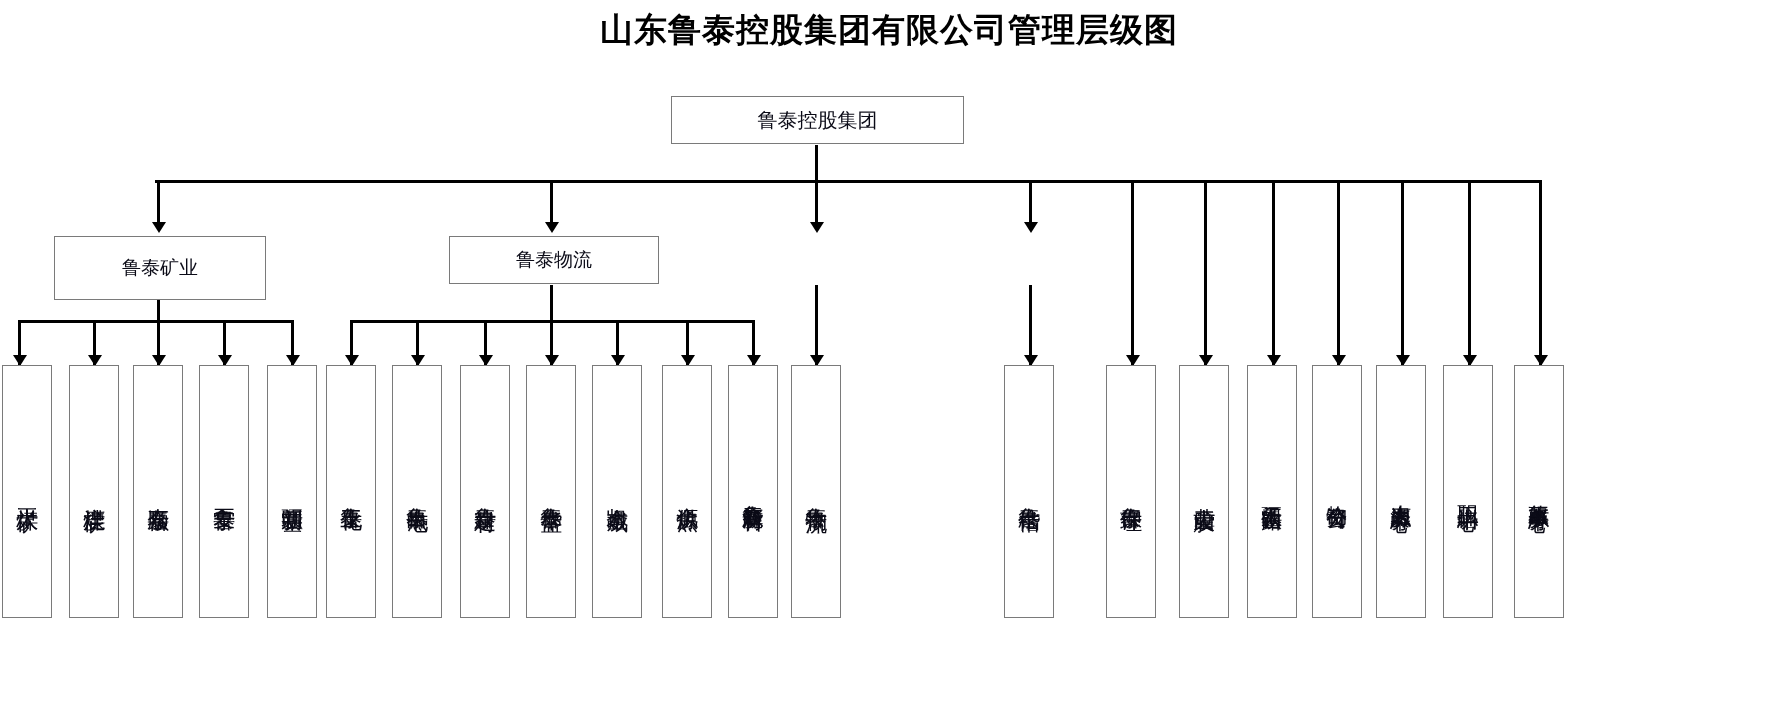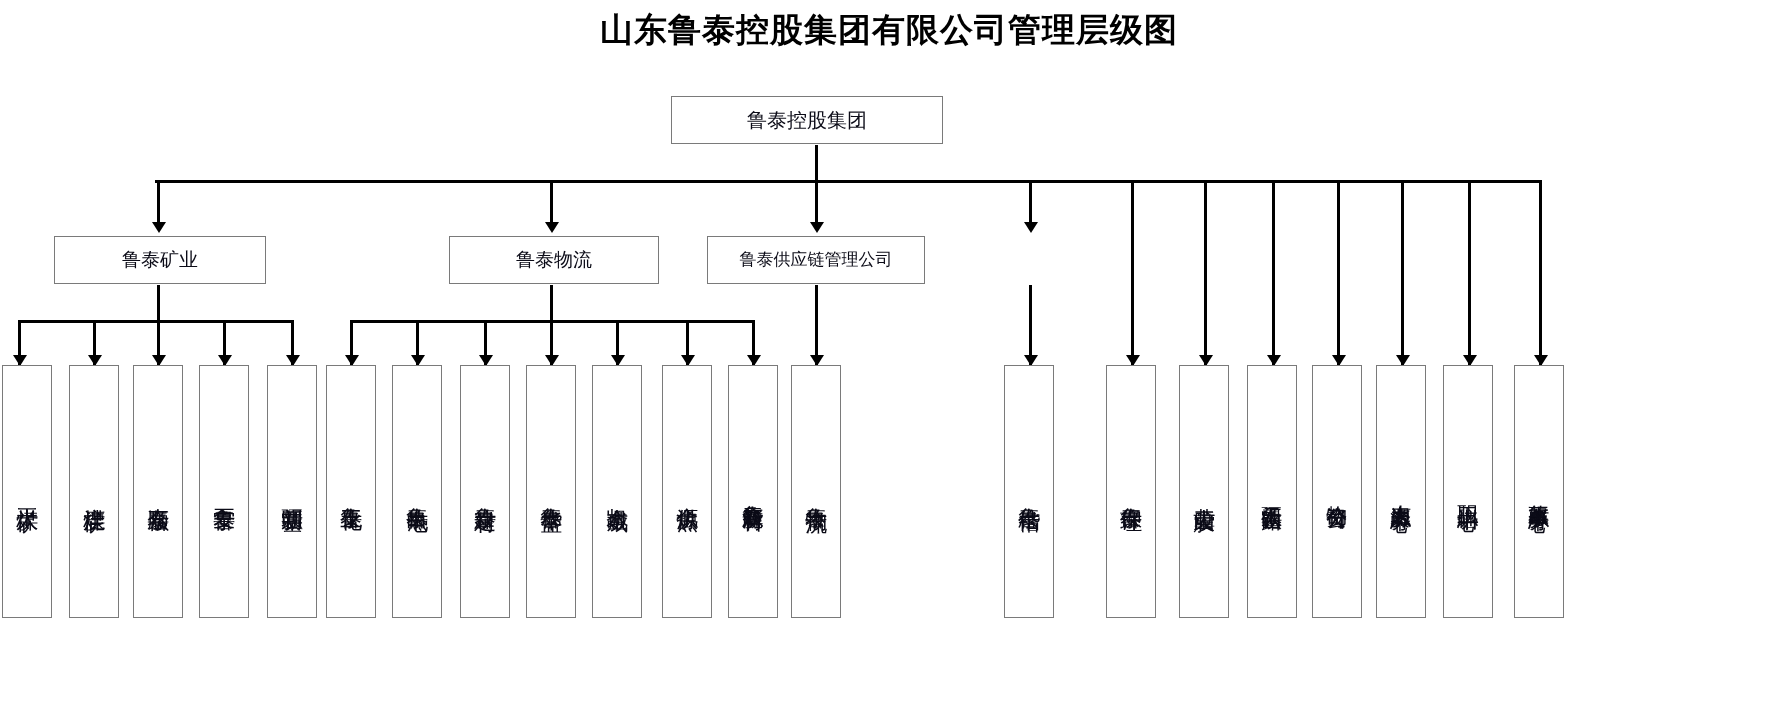--- a/index.html
+++ b/index.html
@@ -139,27 +139,26 @@
   <div class="vline" style="left:616px;top:320px;height:45px;"></div>
   <div class="arrow" style="left:611px;top:355px;"></div>
   <div class="vline" style="left:686px;top:320px;height:45px;"></div>
   <div class="arrow" style="left:681px;top:355px;"></div>
   <div class="vline" style="left:752px;top:320px;height:45px;"></div>
   <div class="arrow" style="left:747px;top:355px;"></div>
 
   <div class="vline" style="left:815px;top:285px;height:80px;"></div>
   <div class="arrow" style="left:810px;top:355px;"></div>
 
-  <div class="node root" style="left:671px;top:96px;width:272px;height:48px;">鲁泰控股集团</div>
+  <div class="node root" style="left:671px;top:96px;width:293px;height:48px;">鲁泰控股集团</div>
 
-  <div class="node" style="left:54px;top:236px;width:212px;height:48px;">鲁泰矿业</div>
+  <div class="node" style="left:54px;top:236px;width:212px;height:64px;">鲁泰矿业</div>
 
   <div class="node" style="left:449px;top:236px;width:210px;height:48px;">鲁泰物流</div>
 
-  <div class="node small" style="left:707px;top:236px;width:218px;height:48px;">鲁泰供应链管理公司</div>
 
 
   <div class="node vert" style="left:2px;top:365px;width:50px;height:253px;">太平煤矿</div>
   <div class="node vert" style="left:69px;top:365px;width:50px;height:253px;">鹿洼煤矿</div>
   <div class="node vert" style="left:133px;top:365px;width:50px;height:253px;">嘉合顺泰</div>
   <div class="node vert" style="left:199px;top:365px;width:50px;height:253px;">宁夏鲁泰</div>
   <div class="node vert" style="left:267px;top:365px;width:50px;height:253px;">新疆明基</div>
 
   <div class="node vert" style="left:326px;top:365px;width:50px;height:253px;">鲁泰化工</div>
   <div class="node vert" style="left:392px;top:365px;width:50px;height:253px;">鲁泰热电</div>

